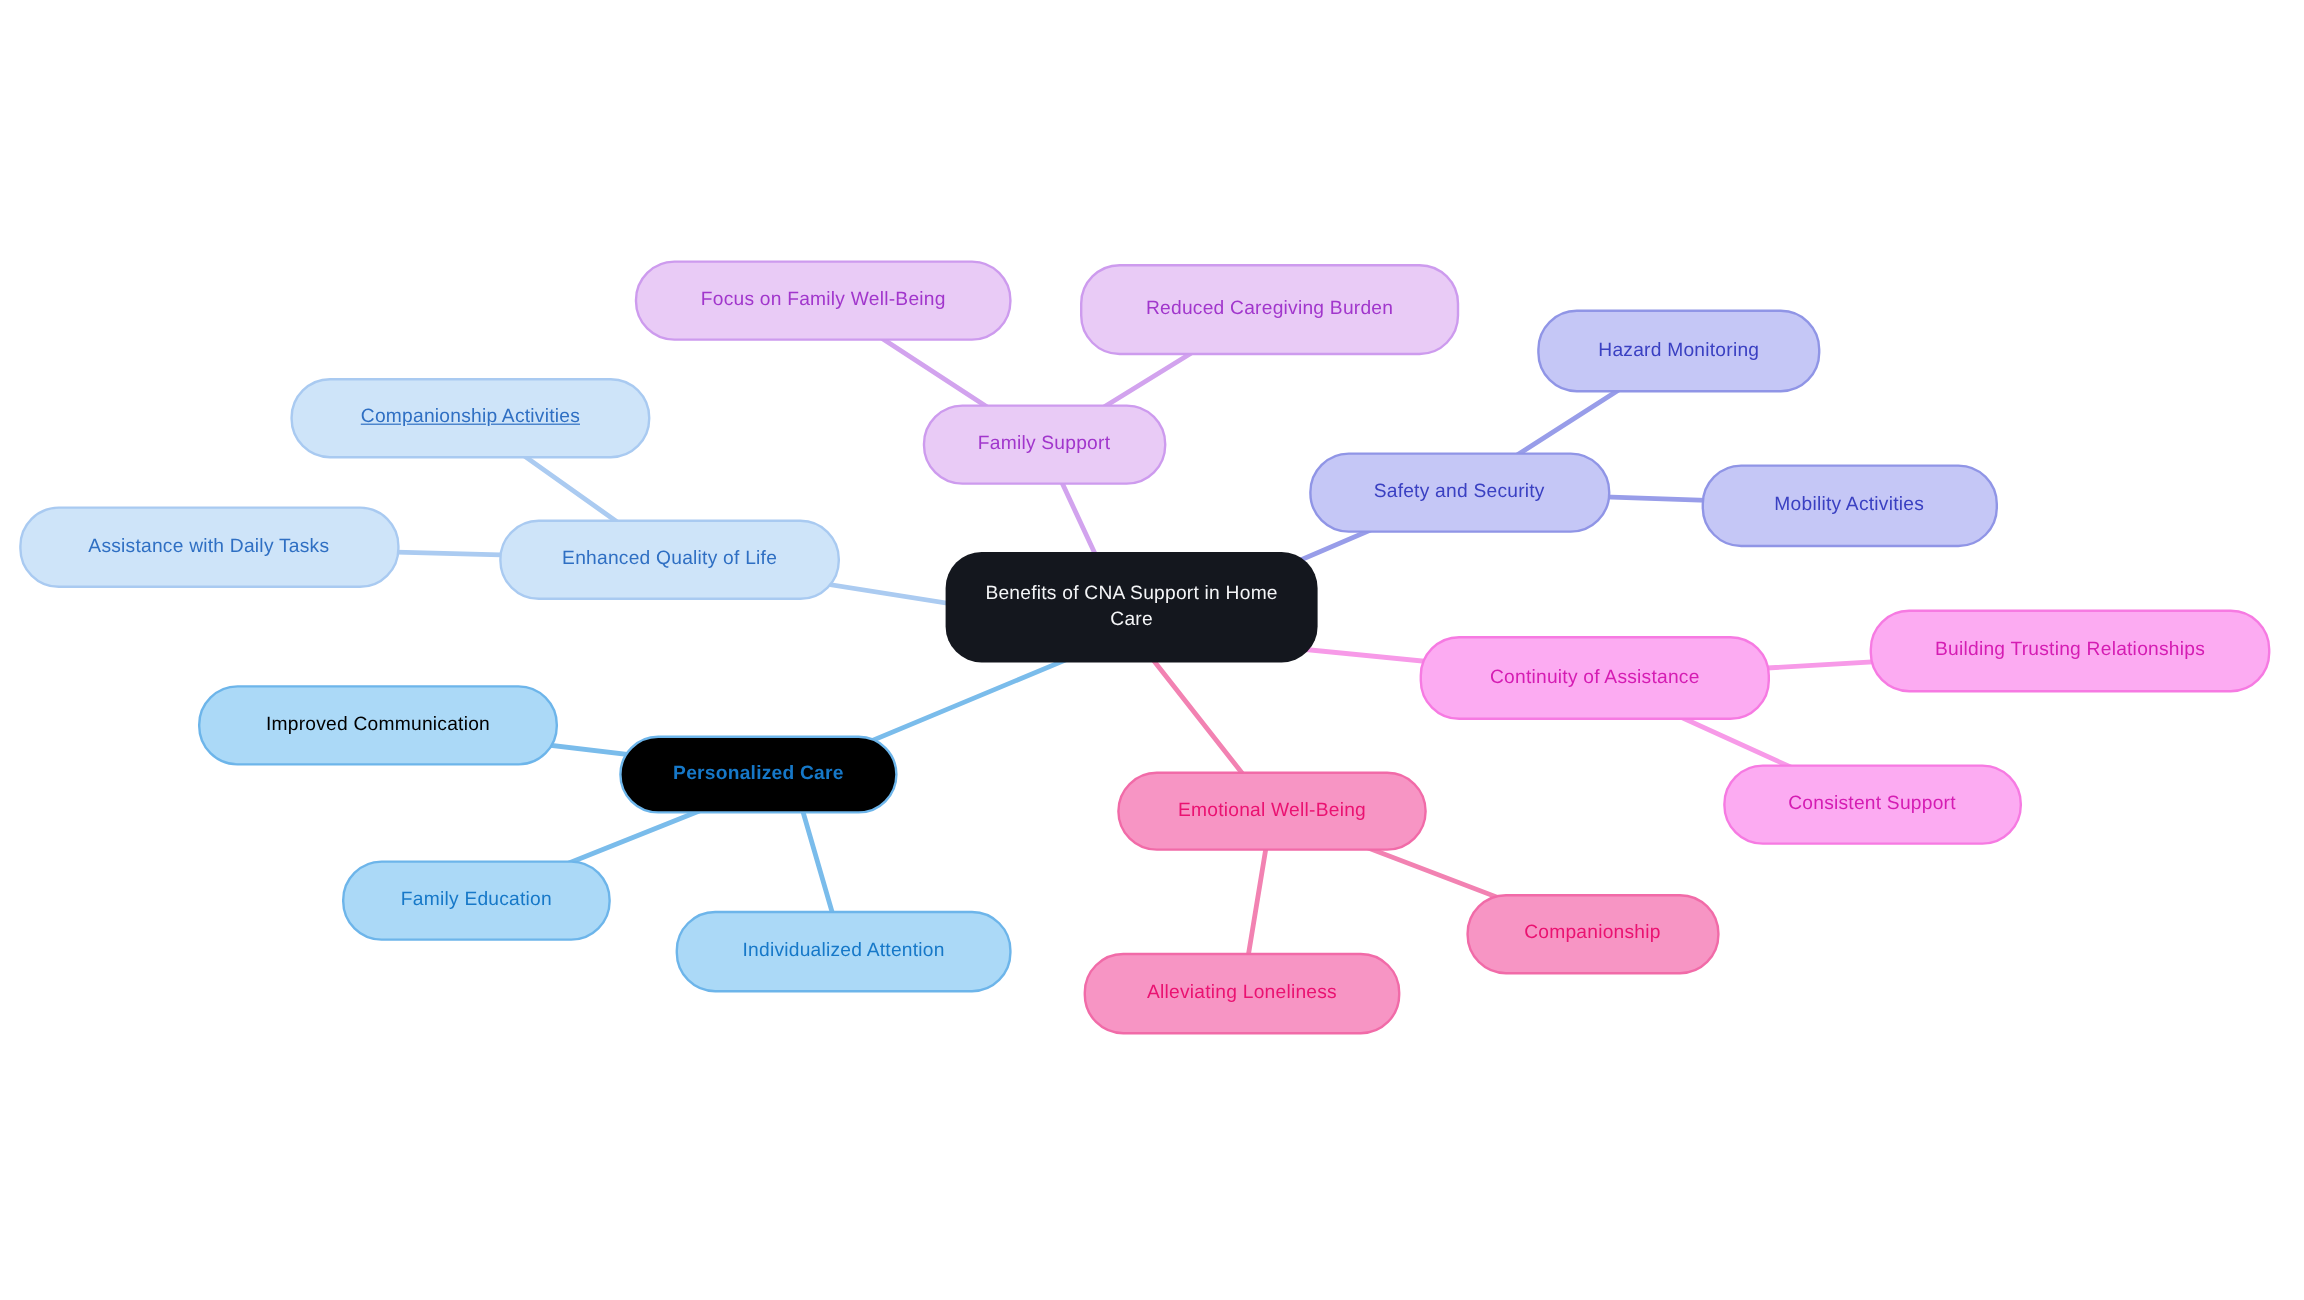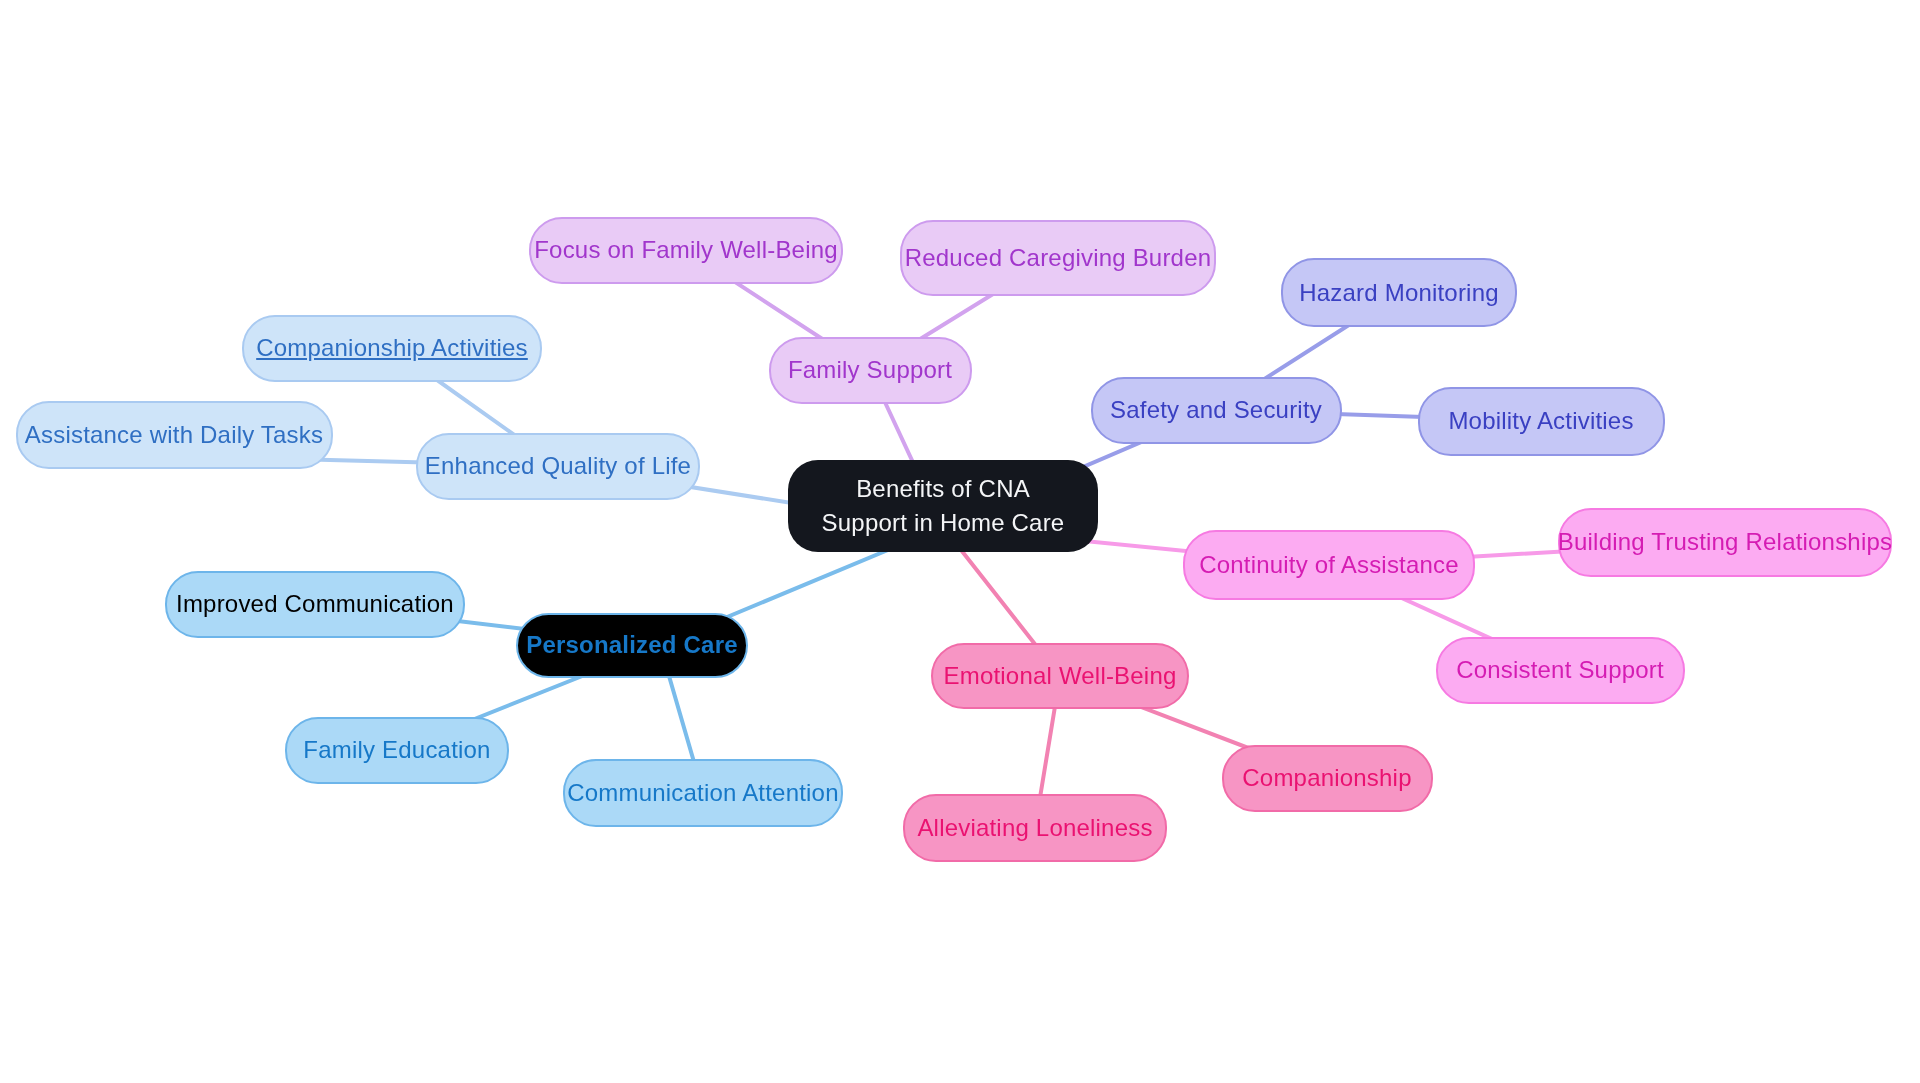--- a/index.html
+++ b/index.html
@@ -23,21 +23,21 @@
     height: 1083px;
   }
   .node {
     position: absolute;
     display: flex;
     align-items: center;
     justify-content: center;
     box-sizing: border-box;
     border-radius: 33px;
     border: 2px solid transparent;
-    font-size: 24px;
+    font-size: 16px;
     font-weight: 400;
     letter-spacing: 0.2px;
     white-space: nowrap;
     cursor: default;
     user-select: none;
   }
   .node.root {
     white-space: normal;
     text-align: center;
     line-height: 1.4;
@@ -81,19 +81,19 @@
       <div class="node" style="background: rgb(197, 199, 246); border-color: rgb(144, 149, 230); color: rgb(58, 64, 194); left: 1417.5px; top: 386.5px; width: 247px; height: 69px;">Mobility Activities</div>
       <div class="node" style="background: rgb(252, 171, 242); border-color: rgb(246, 122, 226); color: rgb(213, 28, 179); left: 1183px; top: 530px; width: 292px; height: 70px;">Continuity of Assistance</div>
       <div class="node" style="background: rgb(252, 171, 242); border-color: rgb(246, 122, 226); color: rgb(213, 28, 179); left: 1558px; top: 507.5px; width: 334px; height: 69px;">Building Trusting Relationships</div>
       <div class="node" style="background: rgb(252, 171, 242); border-color: rgb(246, 122, 226); color: rgb(213, 28, 179); left: 1435.5px; top: 636.5px; width: 249px; height: 67px;">Consistent Support</div>
       <div class="node" style="background: rgb(247, 149, 196); border-color: rgb(241, 107, 168); color: rgb(234, 18, 113); left: 931px; top: 643px; width: 258px; height: 66px;">Emotional Well-Being</div>
       <div class="node" style="background: rgb(247, 149, 196); border-color: rgb(241, 107, 168); color: rgb(234, 18, 113); left: 1221.5px; top: 744.5px; width: 211px; height: 67px;">Companionship</div>
       <div class="node" style="background: rgb(247, 149, 196); border-color: rgb(241, 107, 168); color: rgb(234, 18, 113); left: 903px; top: 794px; width: 264px; height: 68px;">Alleviating Loneliness</div>
       <div class="node" style="background: #000000; border-color: rgb(109, 181, 234); color: rgb(22, 120, 200); left: 516px; top: 612.5px; width: 232px; height: 65px; font-weight: bold;">Personalized Care</div>
       <div class="node" style="background: rgb(171, 217, 247); border-color: rgb(109, 181, 234); color: #000000; left: 165px; top: 570.5px; width: 300px; height: 67px;">Improved Communication</div>
       <div class="node" style="background: rgb(171, 217, 247); border-color: rgb(109, 181, 234); color: rgb(22, 120, 200); left: 285px; top: 716.5px; width: 224px; height: 67px;">Family Education</div>
-      <div class="node" style="background: rgb(171, 217, 247); border-color: rgb(109, 181, 234); color: rgb(22, 120, 200); left: 563px; top: 759px; width: 280px; height: 68px;">Communication Attention</div>
+      <div class="node" style="background: rgb(171, 217, 247); border-color: rgb(109, 181, 234); color: rgb(22, 120, 200); left: 563px; top: 759px; width: 280px; height: 68px;">Individualized Attention</div>
       <div class="node" style="background: rgb(206, 228, 249); border-color: rgb(169, 202, 241); color: rgb(47, 111, 195); left: 416px; top: 432.5px; width: 284px; height: 67px;">Enhanced Quality of Life</div>
       <div class="node" style="background: rgb(206, 228, 249); border-color: rgb(169, 202, 241); color: rgb(47, 111, 195); left: 242px; top: 314.5px; width: 300px; height: 67px; text-decoration: underline;">Companionship Activities</div>
-      <div class="node" style="background: rgb(206, 228, 249); border-color: rgb(169, 202, 241); color: rgb(47, 111, 195); left: 15.5px; top: 401px; width: 317px; height: 68px;">Assistance with Daily Tasks</div>
+      <div class="node" style="background: rgb(206, 228, 249); border-color: rgb(169, 202, 241); color: rgb(47, 111, 195); left: 15.5px; top: 422px; width: 317px; height: 68px;">Assistance with Daily Tasks</div>
       <div class="node root" style="left: 788px; top: 460px; width: 310px; height: 92px; background: rgb(20, 23, 30); color: rgb(244, 245, 247);">Benefits of CNA Support in Home Care</div>
     </div>
 </main>
 
 </body></html>

